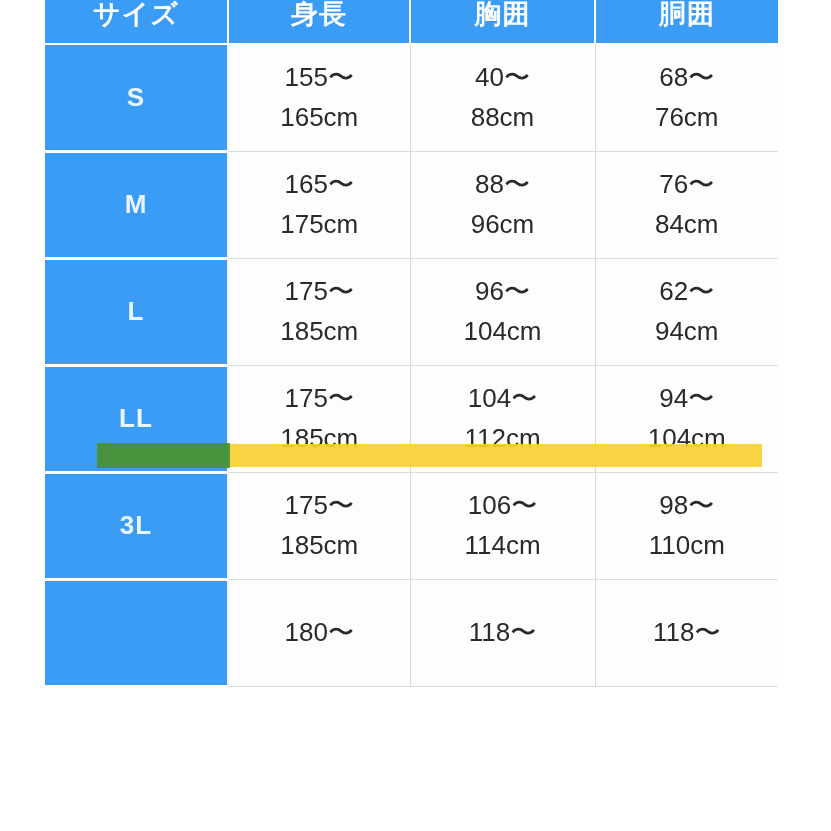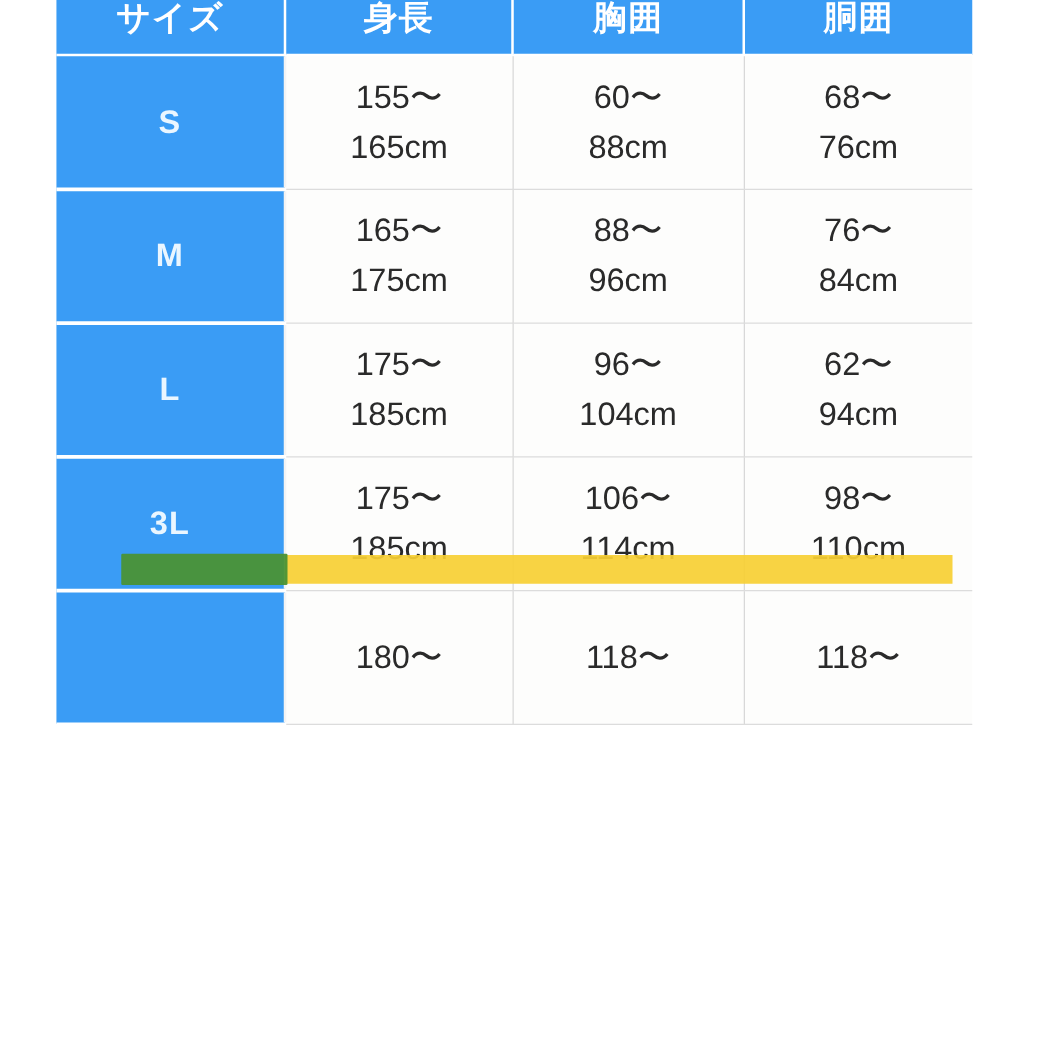--- a/index.html
+++ b/index.html
@@ -146,21 +146,21 @@
       <tbody>
 
 
         <tr>
           <td class="size-cell">S</td>
           <td class="val-cell">
             <span class="val-line">155〜</span>
             <span class="val-line">165cm</span>
           </td>
           <td class="val-cell">
-            <span class="val-line">60〜</span>
+            <span class="val-line">40〜</span>
             <span class="val-line">88cm</span>
           </td>
           <td class="val-cell">
             <span class="val-line">68〜</span>
             <span class="val-line">76cm</span>
           </td>
         </tr>
 
         <tr>
           <td class="size-cell">M</td>
@@ -187,28 +187,43 @@
           <td class="val-cell">
             <span class="val-line">96〜</span>
             <span class="val-line">104cm</span>
           </td>
           <td class="val-cell">
             <span class="val-line">62〜</span>
             <span class="val-line">94cm</span>
           </td>
         </tr>
 
-
-        <tr>
-          <td class="size-cell">3L</td>
+        <tr>
+          <td class="size-cell">LL</td>
           <td class="val-cell">
             <span class="val-line">175〜</span>
             <span class="val-line">185cm</span>
           </td>
           <td class="val-cell">
+            <span class="val-line">104〜</span>
+            <span class="val-line">112cm</span>
+          </td>
+          <td class="val-cell">
+            <span class="val-line">94〜</span>
+            <span class="val-line">104cm</span>
+          </td>
+        </tr>
+
+        <tr>
+          <td class="size-cell">3L</td>
+          <td class="val-cell">
+            <span class="val-line">175〜</span>
+            <span class="val-line">185cm</span>
+          </td>
+          <td class="val-cell">
             <span class="val-line">106〜</span>
             <span class="val-line">114cm</span>
           </td>
           <td class="val-cell">
             <span class="val-line">98〜</span>
             <span class="val-line">110cm</span>
           </td>
         </tr>
 
 

